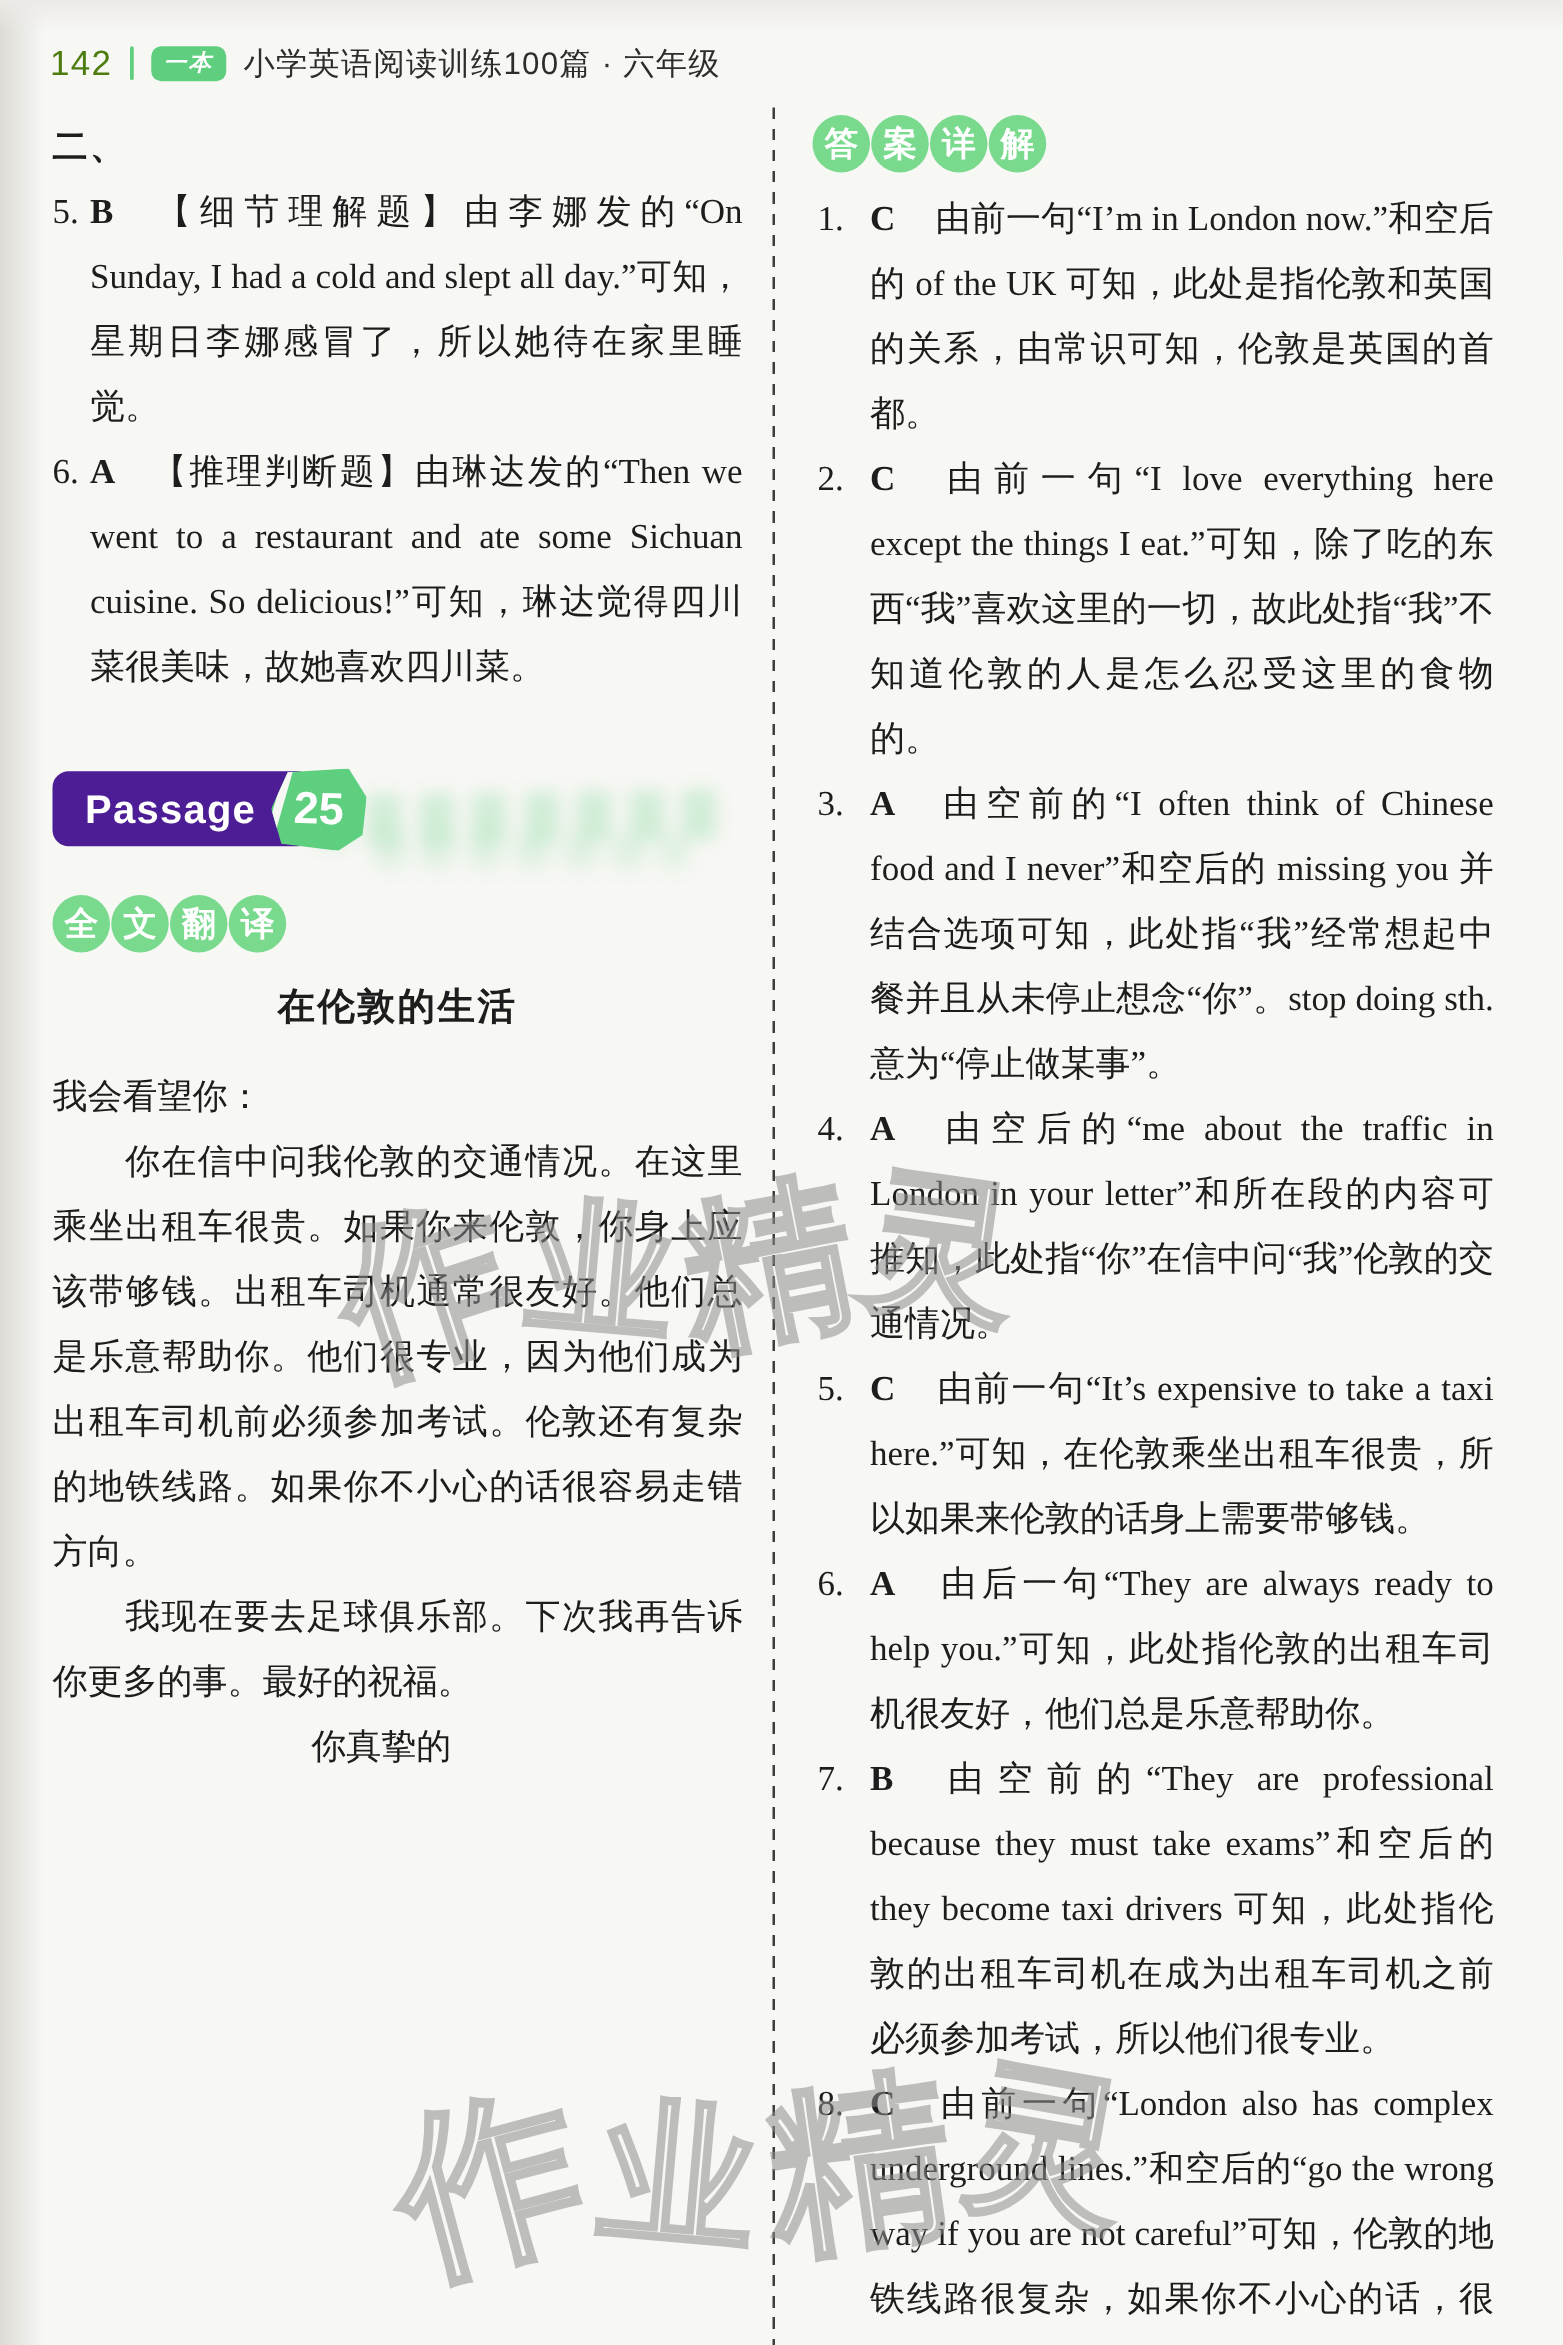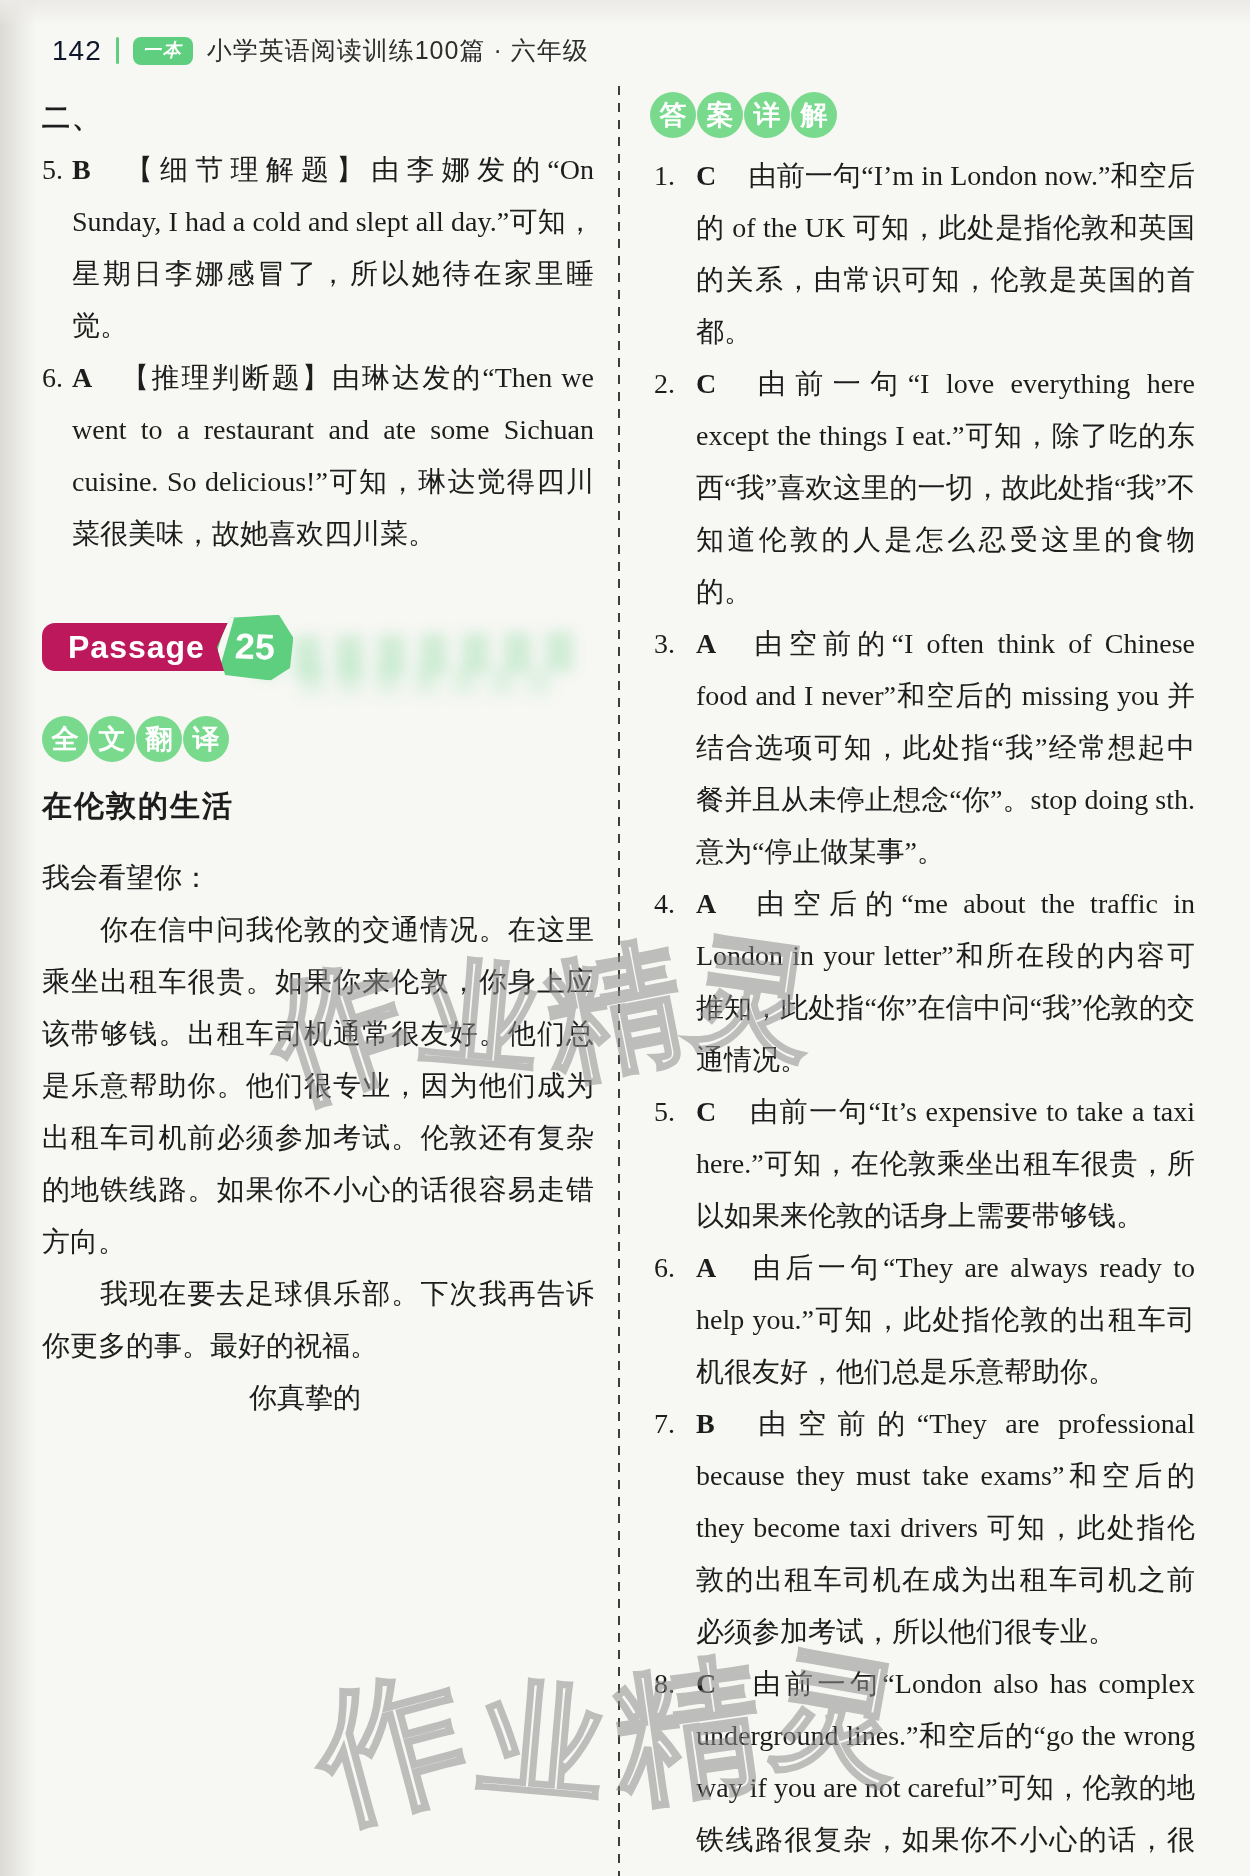--- a/index.html
+++ b/index.html
@@ -6,21 +6,21 @@
   .page{position:relative;width:1250px;height:1876px;margin:0 auto;background:#f7f7f4;overflow:hidden;
         font-family:"Liberation Serif","DejaVu Serif",serif;color:#1d1d1d;}
   .edge-left{position:absolute;left:0;top:0;bottom:0;width:36px;
         background:linear-gradient(90deg,#dcdbd6,rgba(247,247,244,0));}
   .edge-top{position:absolute;left:0;top:0;right:0;height:26px;
         background:linear-gradient(180deg,#eceae6,rgba(247,247,244,0));}
 
   
   .header{position:absolute;top:34px;left:40px;display:flex;align-items:center;gap:14px;
         font-family:"Liberation Sans","DejaVu Sans",sans-serif;}
-  .page-num{font-size:28px;color:#0f172a;letter-spacing:1px;margin-left:12px;}
+  .page-num{font-size:28px;color:#4d7c0f;letter-spacing:1px;}
   .header-sep{width:3px;height:27px;background:#5fce7e;border-radius:2px;}
   .brand-badge{background:#5fce7e;color:#fff;border-radius:8px;padding:1px 10px 3px 10px;
         font-size:18px;font-weight:bold;font-style:italic;letter-spacing:2px;}
   .header-title{font-size:25px;color:#2d2d2d;letter-spacing:1px;}
 
   
   .divider{position:absolute;left:618px;top:86px;bottom:0;width:2px;
         background-image:repeating-linear-gradient(to bottom,#3d3d3d 0 9px,transparent 9px 17px);}
 
   
@@ -32,40 +32,40 @@
 
   .ans-item{position:relative;padding-left:30px;}
   .ans-item .num{position:absolute;left:0;top:0;}
   .ans-letter{font-weight:bold;margin-right:27px;}
   .col-right .ans-item{padding-left:46px;}
   .col-right .ans-item .num{left:4px;}
   .col-right .ans-letter{margin-right:32px;}
 
   
   .passage-badge{display:flex;align-items:center;margin-top:54px;height:66px;position:relative;}
-  .p25-bar{background:#be185d;height:48px;border-radius:13px;padding:0 46px 0 26px;
+  .p25-bar{background:#4c1d95;height:60px;border-radius:13px;padding:0 46px 0 26px;
         display:flex;align-items:center;font-family:"Liberation Sans","DejaVu Sans",sans-serif;
         font-weight:bold;color:#fff;font-size:32px;letter-spacing:1px;}
   .p25-tag{position:relative;margin-left:-34px;width:76px;height:66px;background:#5ecf7e;
         clip-path:polygon(16% 7%,80% 0%,100% 34%,97% 80%,72% 100%,12% 94%,0% 52%);
         display:flex;align-items:center;justify-content:center;transform:rotate(2deg);}
   .p25-tag::before{content:"";position:absolute;left:2px;top:-4px;bottom:-4px;width:7px;
         background:#f7f7f4;transform:skewX(-14deg);}
   .p25-tag span{position:relative;color:#fff;font-family:"Liberation Sans","DejaVu Sans",sans-serif;
         font-weight:bold;font-size:36px;}
 
   
   .circle-badge{display:flex;margin-top:36px;height:46px;}
   .circle-badge .c{width:46px;height:46px;border-radius:50%;background:#79da8e;color:#fff;
         display:flex;align-items:center;justify-content:center;font-size:27px;
         font-family:"Liberation Sans","DejaVu Sans",sans-serif;font-weight:bold;margin-right:1px;line-height:1;}
   .col-right .circle-badge{margin-top:8px;margin-bottom:12px;}
 
   
-  .trans-title{margin-top:22px;text-align:left;font-weight:bold;font-size:30px;line-height:44px;letter-spacing:2px;}
+  .trans-title{margin-top:22px;text-align:center;font-weight:bold;font-size:30px;line-height:44px;letter-spacing:2px;}
   .salutation{margin-top:24px;}
   .para{text-indent:58px;}
   .closing{text-align:center;padding-right:26px;}
   .signature{text-align:right;padding-right:28px;}
 
   
   .ghost{position:absolute;left:252px;top:634px;width:330px;height:40px;filter:blur(7px);opacity:.33;
         background:repeating-linear-gradient(90deg,rgba(118,214,144,.9) 0 27px,rgba(118,214,144,0) 27px 42px);
         border-radius:8px;transform:rotate(-1deg);}
   .ghost2{position:absolute;left:300px;top:668px;width:250px;height:26px;filter:blur(8px);opacity:.22;

